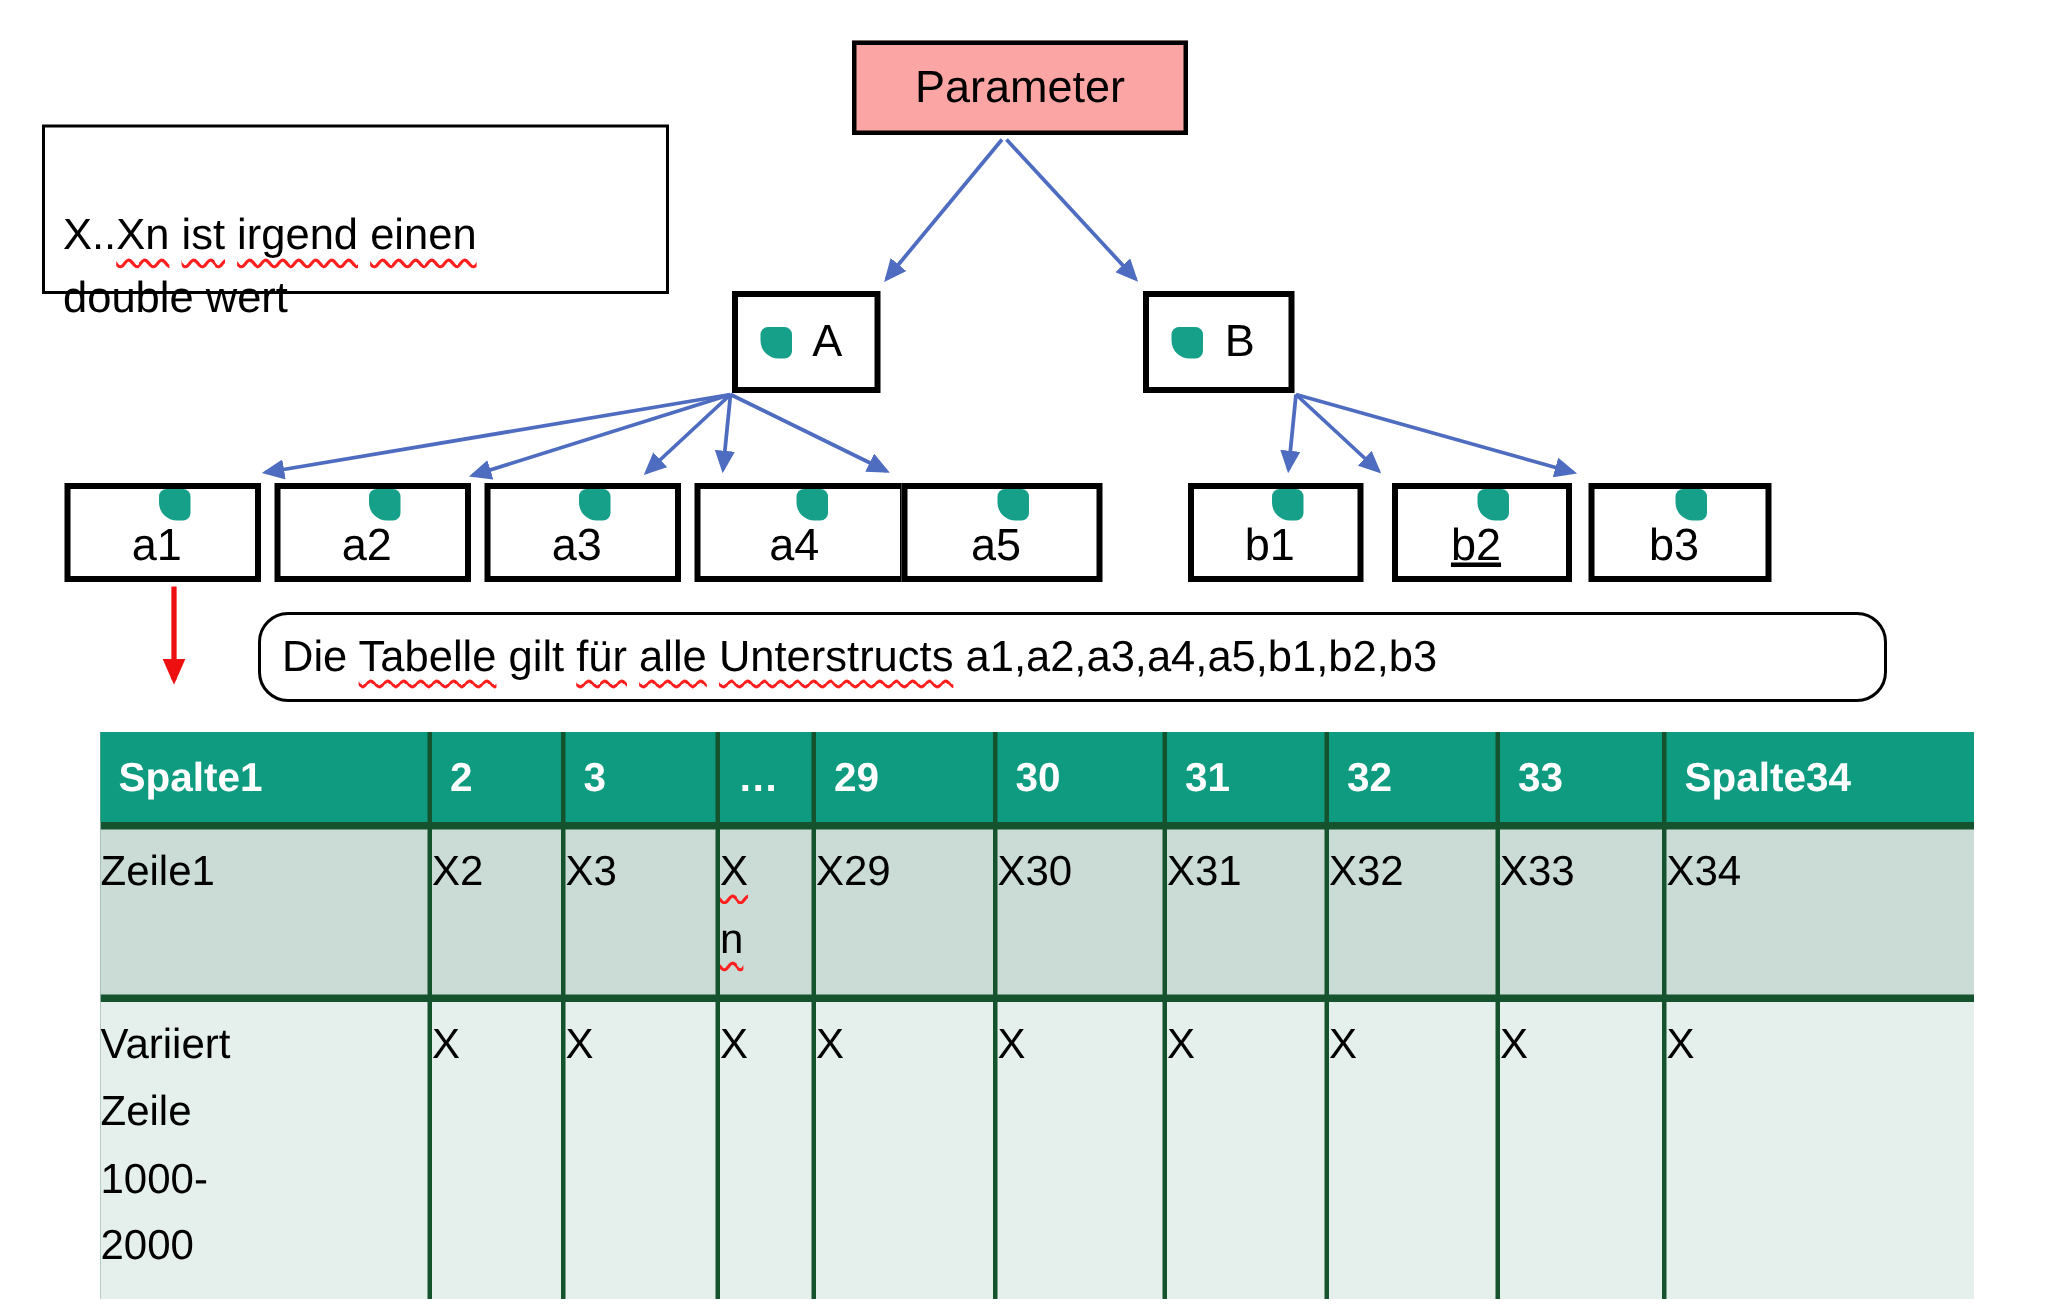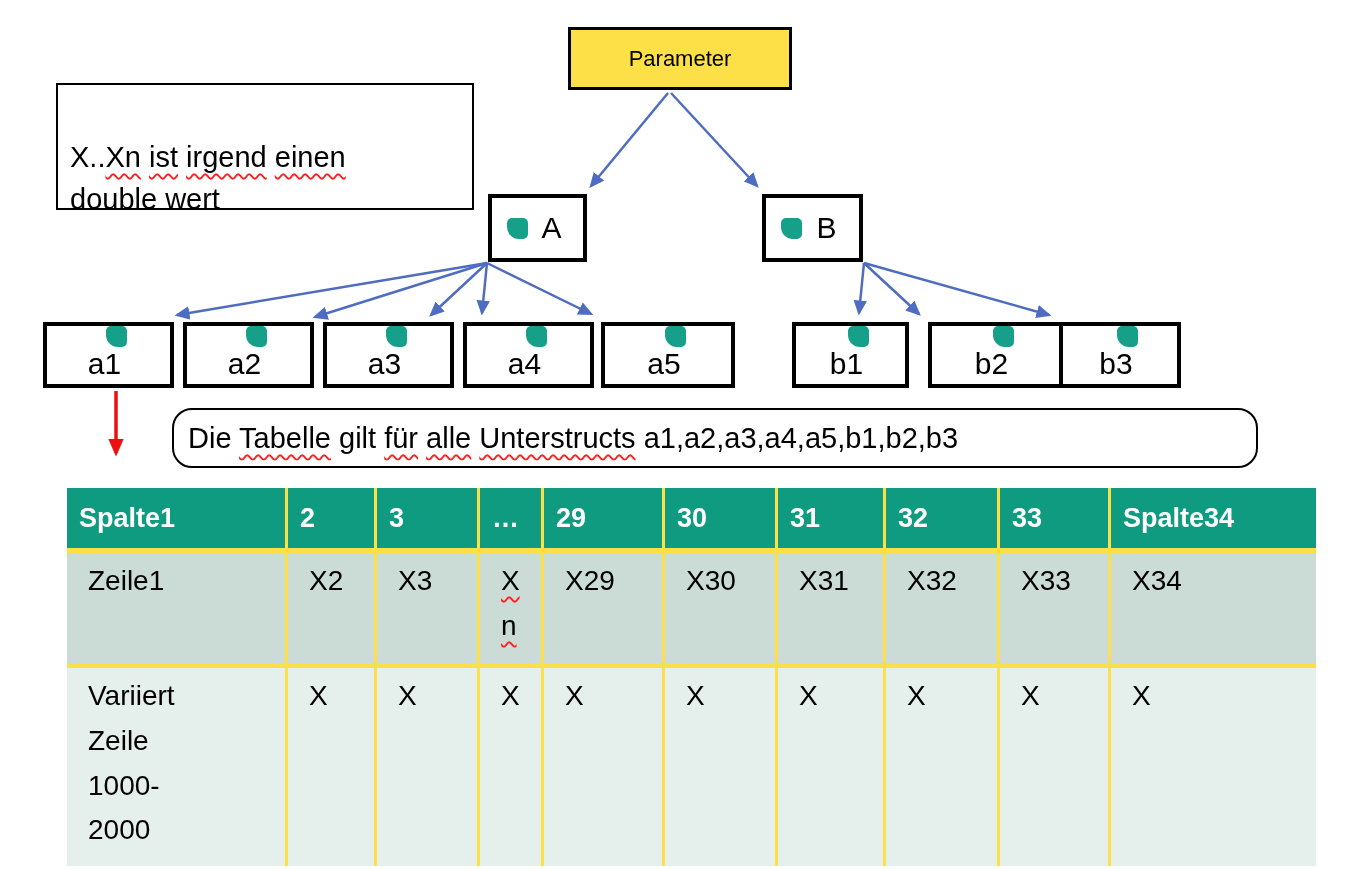--- a/index.html
+++ b/index.html
@@ -17,72 +17,72 @@
   }
   .node .bullet{
     width:21px;height:21px;background:#17A089;flex:0 0 21px;
     border-radius:5px 5px 5px 12px;margin-left:15px;
   }
   .node .lbl{flex:1;text-align:center;font-size:30px;padding-right:8px;}
 
   
   #param-box{
     position:absolute;left:568px;top:27px;width:224px;height:63px;
-    border:3px solid #000;box-sizing:border-box;background:#fde047;
-    display:flex;align-items:center;justify-content:center;font-size:22px;
+    border:3px solid #000;box-sizing:border-box;background:#fca5a5;
+    display:flex;align-items:center;justify-content:center;font-size:30px;
   }
 
   
   #box-A{left:488px;top:194px;width:99px;height:68px;}
   #box-B{left:762px;top:194px;width:101px;height:68px;}
 
   
   .leaf{top:322px;height:66px;flex-direction:column;}
   #box-a1{left:43px;width:131px;}
   #box-a2{left:183px;width:131px;}
   #box-a3{left:323px;width:131px;}
-  #box-a4{left:463px;width:131px;}
+  #box-a4{left:463px;width:141px;}
   #box-a5{left:601px;width:134px;}
   #box-b1{left:792px;width:117px;}
-  #box-b2{left:928px;width:135px;}
+  #box-b2{left:928px;width:120px;text-decoration:underline;}
   #box-b3{left:1059px;width:122px;}
 
   
   .note{
     position:absolute;background:#fff;border:2px solid #000;box-sizing:border-box;
     font-size:29px;
   }
-  #note1{left:56px;top:83px;width:418px;height:127px;padding:9px 10px 0 12px;
+  #note1{left:28px;top:83px;width:418px;height:113px;padding:9px 10px 0 12px;
          line-height:1.45;white-space:pre-line;}
   #note2{left:172px;top:408px;width:1086px;height:60px;display:flex;align-items:center;
          padding-left:14px;border-radius:20px;}
 
   
   .sq{
     text-decoration-line:underline;
     text-decoration-style:wavy;
     text-decoration-color:#ff1f1f;
     text-decoration-thickness:1.5px;
     text-underline-offset:6px;
   }
 
   
   #ptable{
     position:absolute;left:67px;top:488px;width:1249px;height:378px;
     display:grid;
     grid-template-columns:218px 86px 100px 61px 118px 110px 105px 111px 108px 205px;
     grid-template-rows:60px 110px auto;
-    column-gap:3px;row-gap:5px;background:#fde047;
+    column-gap:3px;row-gap:5px;background:#14532d;
   }
   .th{
     background:#0F9B80;color:#fff;font-weight:bold;font-size:27px;
     display:flex;align-items:center;padding-left:12px;box-sizing:border-box;
   }
   .td{
-    font-size:28px;line-height:1.6;padding:6px 0 0 21px;box-sizing:border-box;
+    font-size:28px;line-height:1.6;padding:6px 0 0 0;box-sizing:border-box;
     white-space:pre-line;color:#000;
   }
   .r1{background:#CADCD5;}
   .r2{background:#E5EFEB;}
 </style>
 </head>
 <body>
 
 <div id="slide">
 

